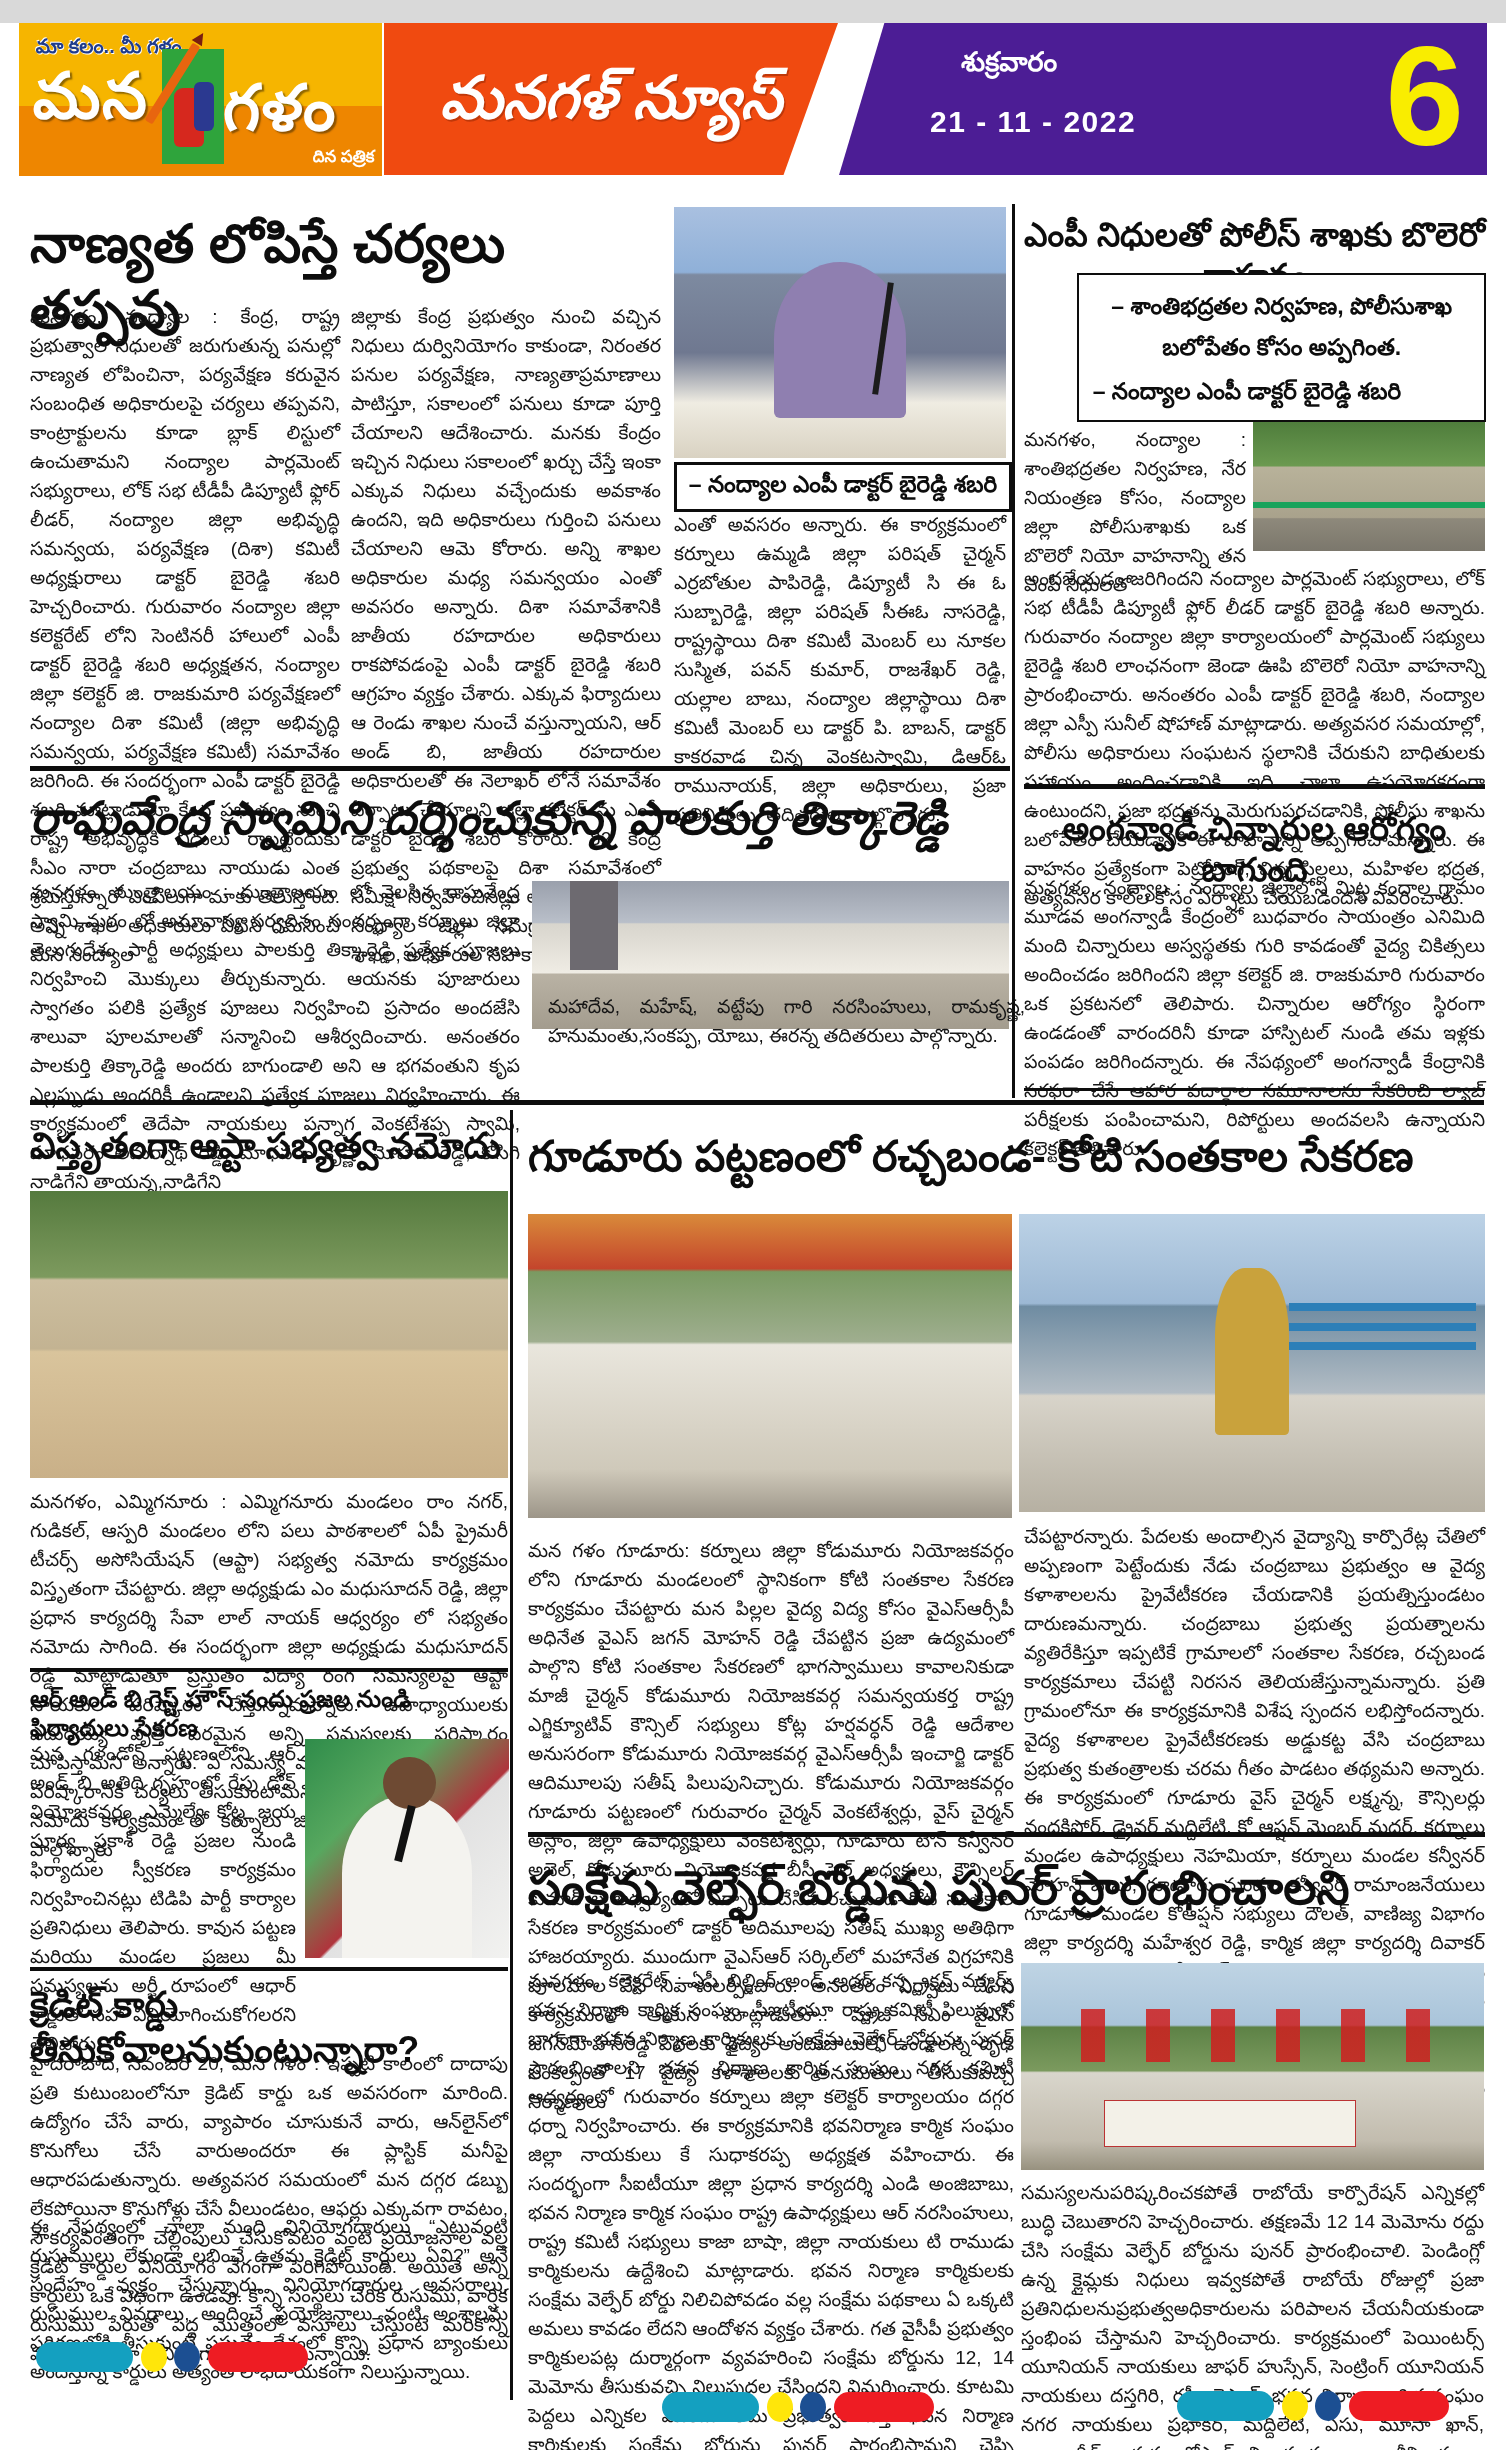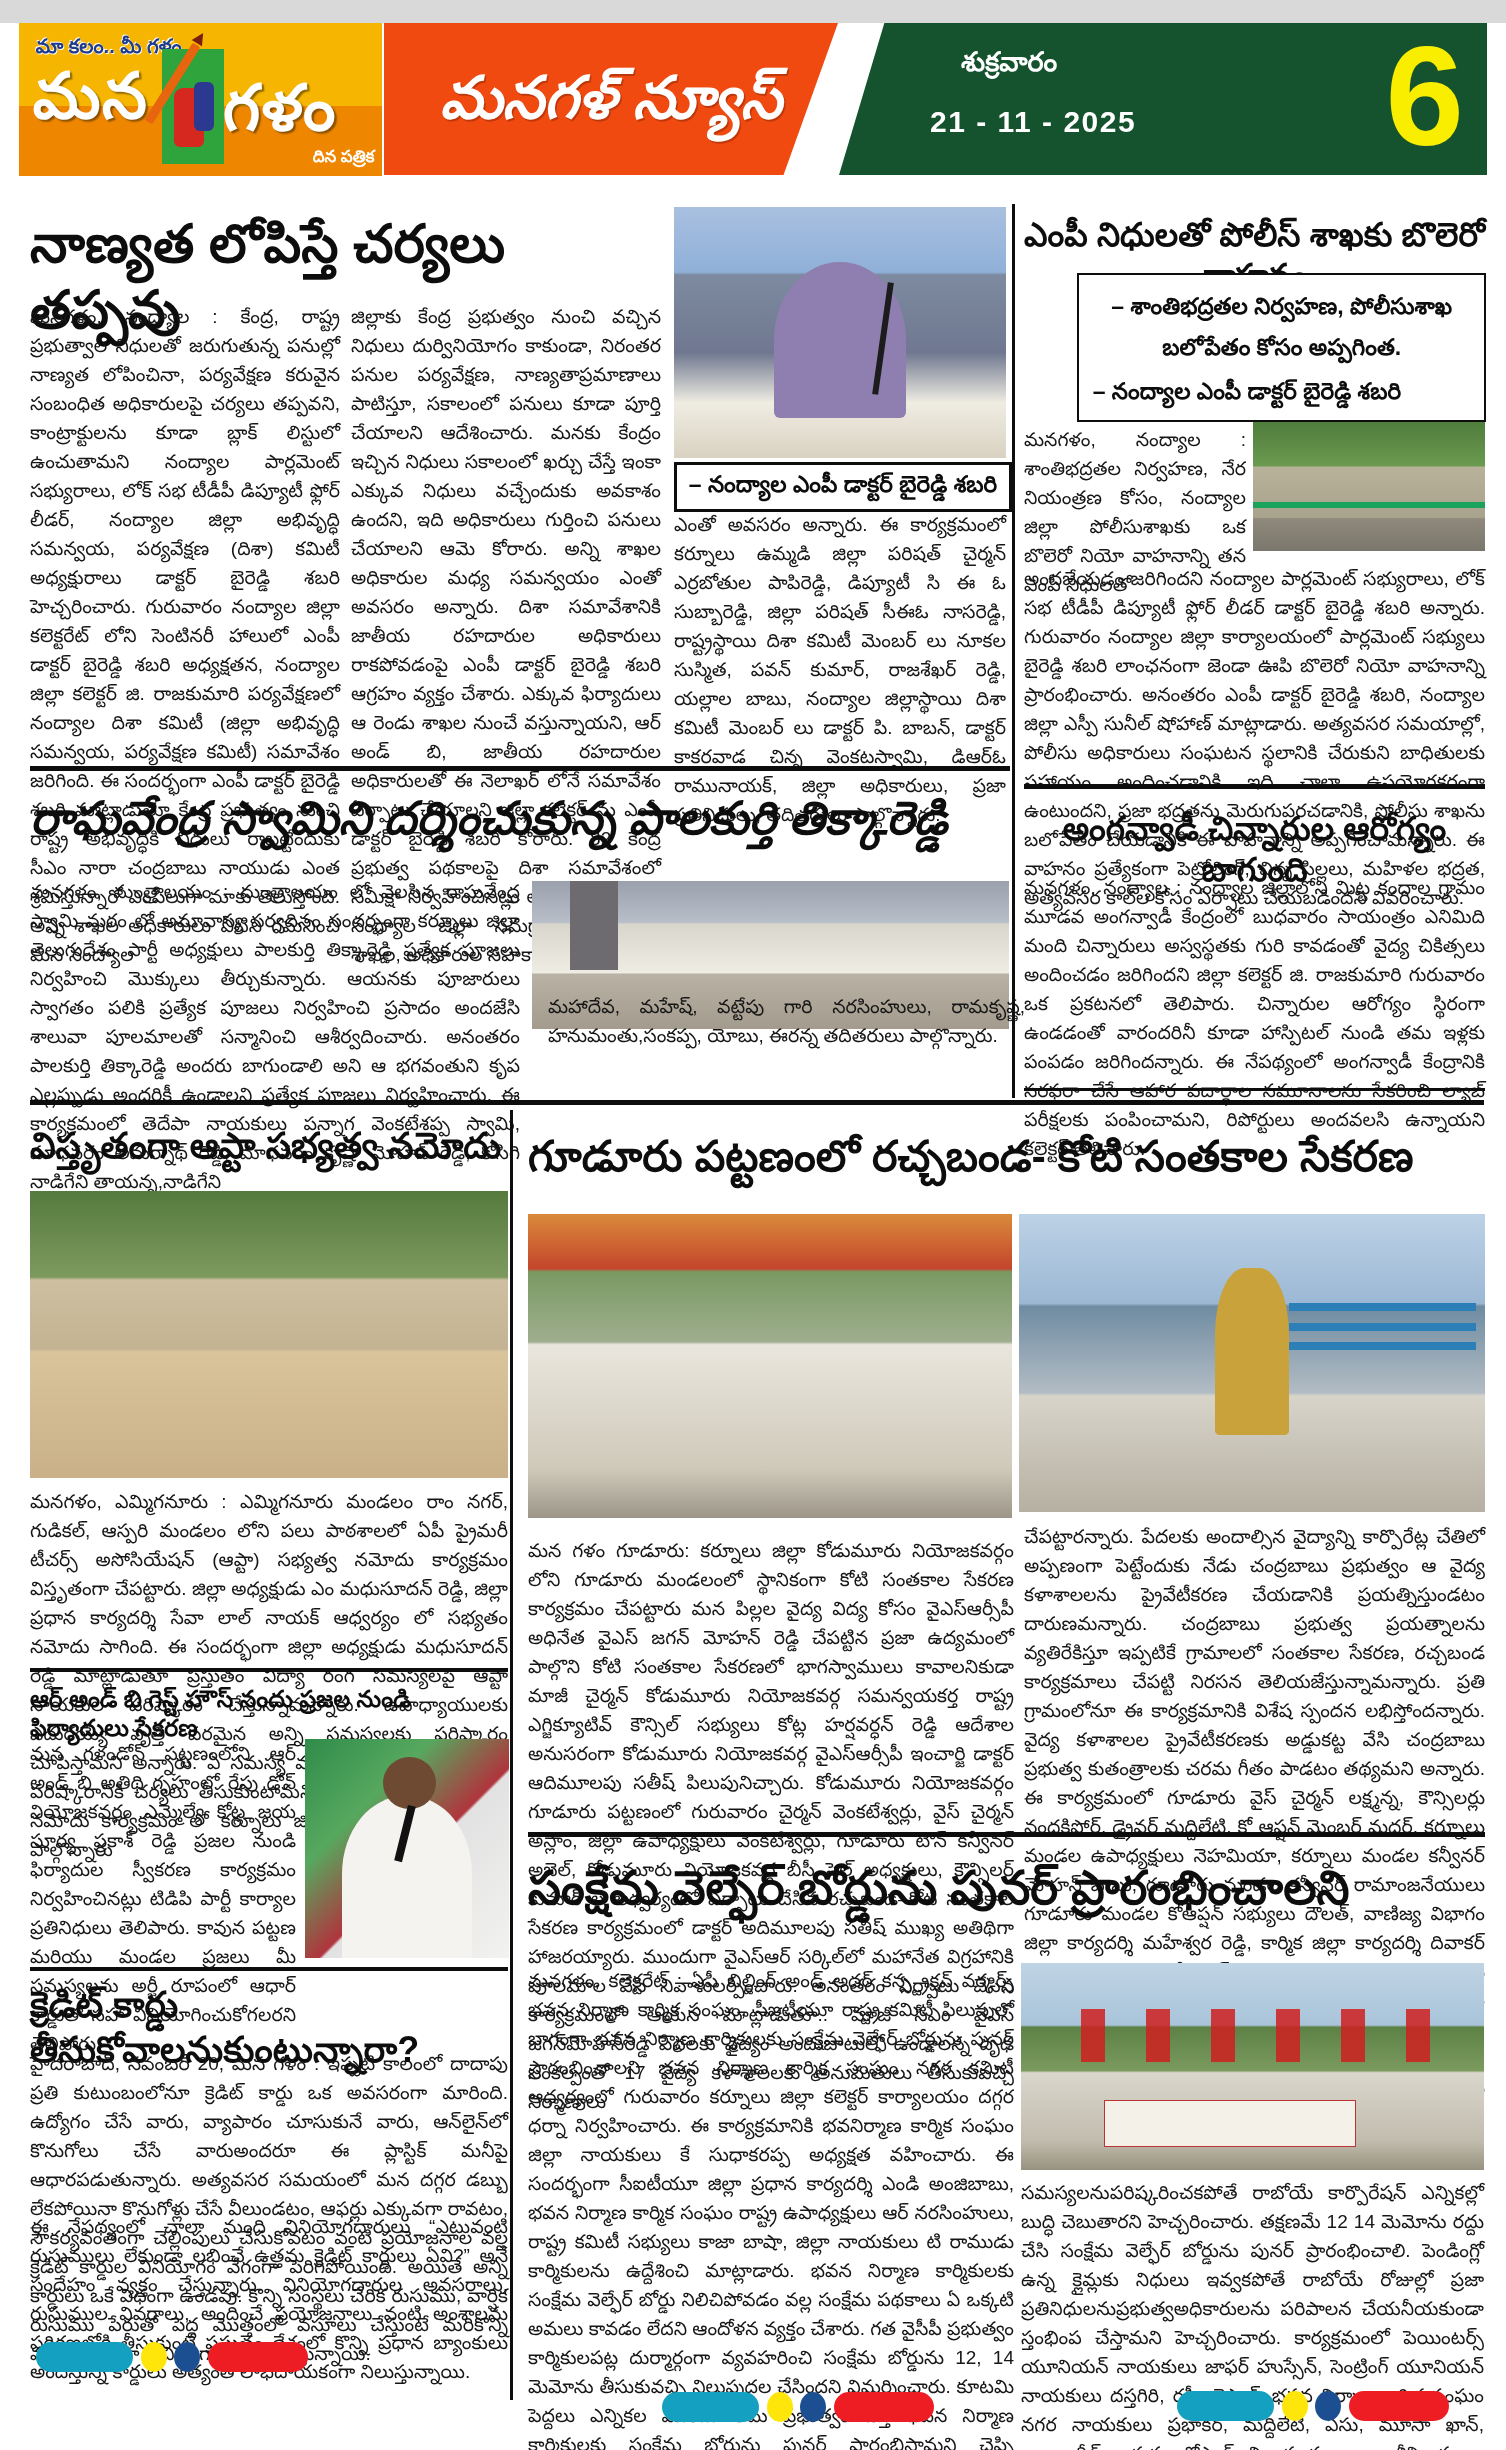--- a/index.html
+++ b/index.html
@@ -21,21 +21,21 @@
   .logo-green{left:143px;top:26px;width:62px;height:115px;background:#2fa43c;}
   .fist{left:12px;top:39px;width:30px;height:59px;background:#d6281e;border-radius:9px 9px 6px 6px;}
   .fist-b{left:32px;top:33px;width:20px;height:49px;background:#2b3990;border-radius:6px;}
   .pencil{left:6px;top:-10.6px;width:9px;height:91px;background:#e8650f;transform:rotate(32deg);border-radius:2.3px;}
   .pencil-tip{left:32px;top:-16.7px;width:0;height:0;border-left:6px solid transparent;border-right:6px solid transparent;border-bottom:12px solid #7a1e10;transform:rotate(32deg);}
   .dina{right:7.6px;bottom:6px;font-size:16.7px;font-weight:bold;color:#fff;}
   .mast-mid{left:384px;top:23px;width:454px;height:152px;background:#f04a10;
     clip-path:polygon(0 0,100% 0,88% 100%,0 100%);}
   .section-title{width:100%;top:41px;text-align:center;font-size:59px;font-weight:bold;
     font-style:italic;color:#ffffff;text-shadow:1.5px 1.5px 0 rgba(120,30,0,.4);}
-  .mast-right{left:839px;top:23px;width:648px;height:152px;background:#14532d;
+  .mast-right{left:839px;top:23px;width:648px;height:152px;background:#4c1d95;
     clip-path:polygon(7% 0,100% 0,100% 100%,0 100%);}
   .weekday{left:122px;top:24px;font-size:27px;font-weight:bold;color:#ffffff;}
   .dateline{left:91px;top:82px;font-size:30px;font-weight:bold;color:#ffffff;letter-spacing:1.5px;}
   .pagenum{right:23px;top:-3px;font-size:141px;line-height:152px;font-weight:bold;color:#f9ed00;}
   
   .hrule{background:#0d0d0d;height:4.6px;}
   .vrule{background:#0d0d0d;width:3px;}
   
   .headline{font-weight:bold;color:#0d0d0d;line-height:1.25;}
   .col{font-size:19px;line-height:29px;text-align:justify;color:#161616;}
@@ -93,21 +93,21 @@
     <div class="abs brand w2">గళం</div>
     <div class="abs dina">దిన పత్రిక</div>
   </div>
 
   <div class="abs mast-mid">
     <div class="abs section-title">మనగళ్ న్యూస్</div>
   </div>
 
   <div class="abs mast-right">
     <div class="abs weekday">శుక్రవారం</div>
-    <div class="abs dateline">21 - 11 - 2025</div>
+    <div class="abs dateline">21 - 11 - 2022</div>
     <div class="abs pagenum">6</div>
   </div>
 
   <div class="abs headline" style="left:30px;top:211px;width:638px;font-size:53px;">నాణ్యత లోపిస్తే చర్యలు తప్పవు</div>
   <div class="abs photo ph-press" style="left:674px;top:207px;width:332px;height:251px;">
     <div class="fig"></div>
     <div class="mic"></div>
   </div>
   <div class="abs capbox" style="left:674px;top:462px;width:326px;">– నంద్యాల ఎంపీ డాక్టర్ బైరెడ్డి శబరి</div>
   <div class="abs col" style="left:30px;top:302px;width:310px;height:456px;">మనగళం, నంద్యాల : కేంద్ర, రాష్ట్ర ప్రభుత్వాల నిధులతో జరుగుతున్న పనుల్లో నాణ్యత లోపించినా, పర్యవేక్షణ కరువైన సంబంధిత అధికారులపై చర్యలు తప్పవని, కాంట్రాక్టులను కూడా బ్లాక్ లిస్టులో ఉంచుతామని నంద్యాల పార్లమెంట్ సభ్యురాలు, లోక్ సభ టీడీపీ డిప్యూటీ ఫ్లోర్ లీడర్, నంద్యాల జిల్లా అభివృద్ధి సమన్వయ, పర్యవేక్షణ (దిశా) కమిటీ అధ్యక్షురాలు డాక్టర్ బైరెడ్డి శబరి హెచ్చరించారు. గురువారం నంద్యాల జిల్లా కలెక్టరేట్ లోని సెంటినరీ హాలులో ఎంపీ డాక్టర్ బైరెడ్డి శబరి అధ్యక్షతన, నంద్యాల జిల్లా కలెక్టర్ జి. రాజకుమారి పర్యవేక్షణలో నంద్యాల దిశా కమిటీ (జిల్లా అభివృద్ధి సమన్వయ, పర్యవేక్షణ కమిటీ) సమావేశం జరిగింది. ఈ సందర్భంగా ఎంపీ డాక్టర్ బైరెడ్డి శబరి మాట్లాడుతూ కేంద్ర ప్రభుత్వం నుంచి రాష్ట్ర అభివృద్ధికి నిధులు రాబట్టేందుకు సీఎం నారా చంద్రబాబు నాయుడు ఎంత శ్రమిస్తున్నారో ఎంపీలుగా మాకు తెలుస్తోంది. అన్ని శాఖల అధికారులు వీటిని గమనించి మన నంద్యాల</div>

